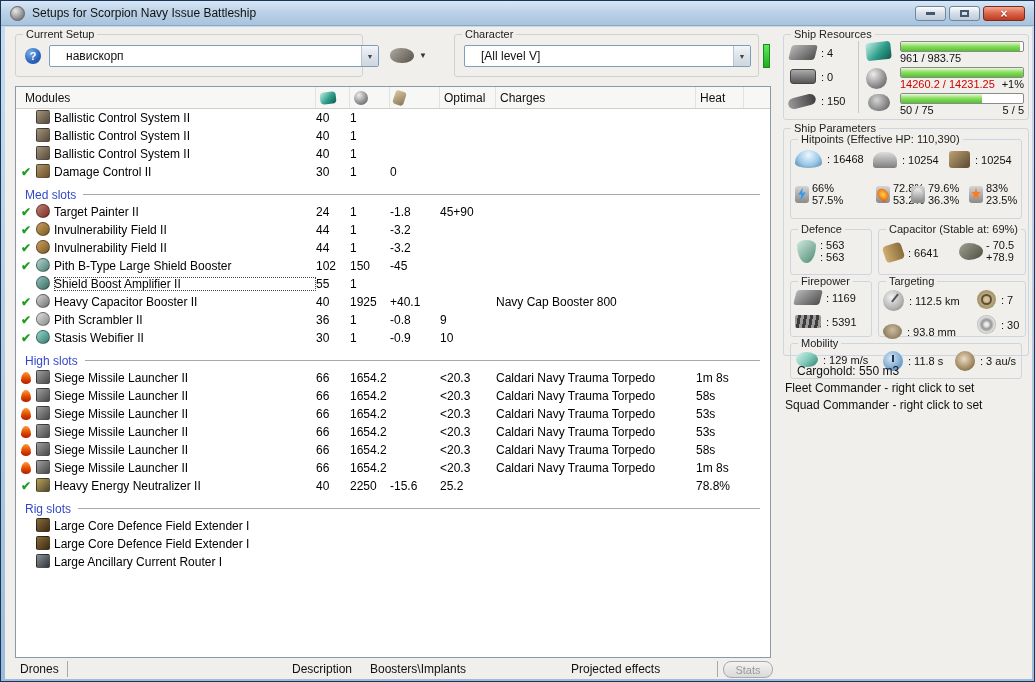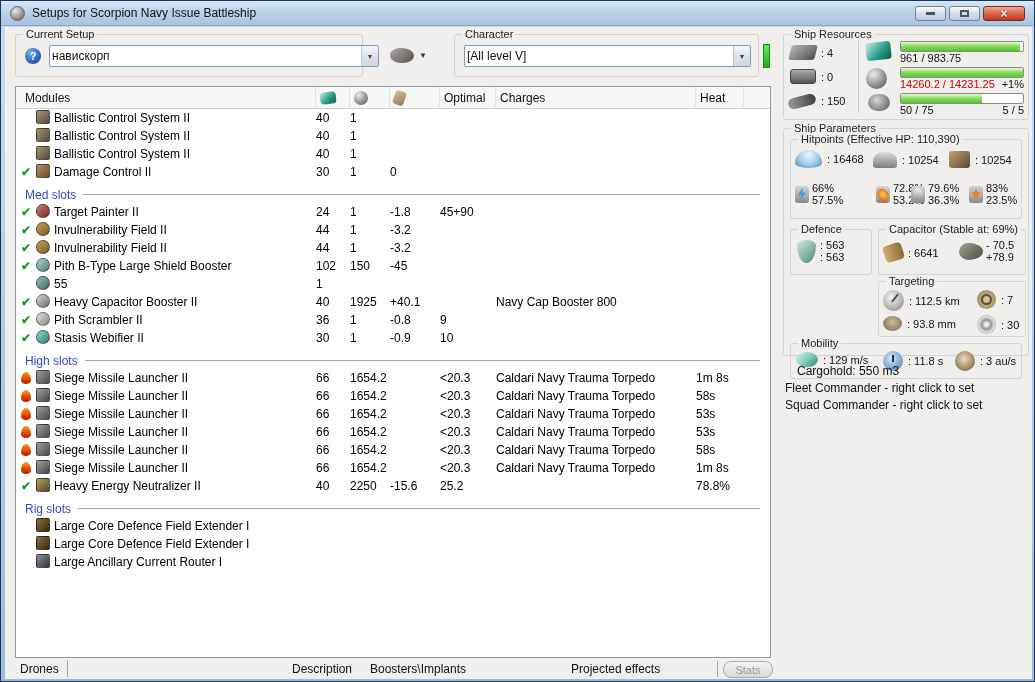--- a/index.html
+++ b/index.html
@@ -21,21 +21,21 @@
   .client { position:absolute; left:4px; top:26px; width:1027px; height:652px; background:#f0efeb; }
 
   
   .gbox { position:absolute; border:1px solid #d2d2cd; border-radius:3px; }
   .gbox > .glabel { position:absolute; top:-7px; left:7px; background:#f0efeb; padding:0 3px; font-size:11px; color:#222; white-space:nowrap; }
   .gbox.blue { border-color:#cdd6de; }
 
   
   .combo { position:absolute; height:22px; background:#fff; border:1px solid #7f9db9; border-radius:2px;
            display:flex; align-items:center; overflow:hidden; }
-  .combo .val { flex:1; padding:0 2px; font-size:12px; color:#111; white-space:nowrap; }
+  .combo .val { flex:1; padding:0 16px; font-size:12px; color:#111; white-space:nowrap; }
   .combo .drop { width:17px; height:100%; border-left:1px solid #b9c6d2; background:linear-gradient(#f4f6f8,#dce3ea 50%,#cdd7e1);
                  display:flex; align-items:center; justify-content:center; font-size:7px; color:#444; }
   .help { position:absolute; width:16px; height:16px; border-radius:50%; color:#fff; font-size:11px; font-weight:bold;
           background:radial-gradient(circle at 35% 30%, #7ab0e8, #2a62bd 60%, #1a4a98); text-align:center; line-height:16px; }
   .shipbtn { position:absolute; display:flex; align-items:center; gap:5px; }
   .shipbtn .blob { width:24px; height:15px; border-radius:45% 55% 50% 50%; background:linear-gradient(135deg,#b0aca2,#565048); }
   .shipbtn .arr { font-size:8px; color:#333; }
   .greenbar { position:absolute; width:7px; height:24px; background:linear-gradient(#5fe85f,#1fae1f); border:1px solid #178a17; }
 
   
@@ -288,20 +288,21 @@
             <span class="cell c-pg">150</span>
             <span class="cell c-cap">-45</span>
             <span class="cell c-opt"></span>
             <span class="cell c-charge"></span>
             <span class="cell c-heat"></span>
             <span class="cell c-rest"></span>
           </div>
           <div class="module-row">
             <span class="cell c-status"></span>
             <span class="cell c-icon"><span class="mod-icon mi-samp"></span></span>
+            <span class="cell c-name selected">Shield Boost Amplifier II</span>
             <span class="cell c-cpu">55</span>
             <span class="cell c-pg">1</span>
             <span class="cell c-cap"></span>
             <span class="cell c-opt"></span>
             <span class="cell c-charge"></span>
             <span class="cell c-heat"></span>
             <span class="cell c-rest"></span>
           </div>
           <div class="module-row">
             <span class="cell c-status">
@@ -614,32 +615,43 @@
         </div>
         <div class="abs iconrow" style="left:80px;top:9px;gap:3px;">
           <span class="icn i-injector"></span>
           <span>
               <div>- 70.5</div>
               <div>+78.9</div>
             </span>
         </div>
       </div>
 
+      <div class="gbox blue" style="left:6px;top:152px;width:82px;height:56px;">
+        <span class="glabel">Firepower</span>
+        <div class="abs iconrow" style="left:4px;top:8px;">
+            <span class="icn i-turret"></span>
+            <span>: 1169</span>
+          </div>
+        <div class="abs iconrow" style="left:4px;top:33px;">
+            <span class="icn i-missiles"></span>
+            <span>: 5391</span>
+          </div>
+      </div>
 
       <div class="gbox blue" style="left:94px;top:152px;width:148px;height:56px;">
         <span class="glabel">Targeting</span>
         <div class="abs iconrow" style="left:4px;top:8px;">
             <span class="icn i-radar"></span>
             <span>: 112.5 km</span>
           </div>
         <div class="abs iconrow" style="left:98px;top:8px;">
             <span class="icn i-crosshair"></span>
             <span>: 7</span>
           </div>
-        <div class="abs iconrow" style="left:4px;top:34px;">
+        <div class="abs iconrow" style="left:4px;top:42px;">
             <span class="icn i-bug"></span>
             <span>: 93.8 mm</span>
           </div>
         <div class="abs iconrow" style="left:98px;top:33px;">
             <span class="icn i-scanres"></span>
             <span>: 30</span>
           </div>
       </div>
 
       <div class="gbox blue" style="left:6px;top:214px;width:232px;height:36px;">

